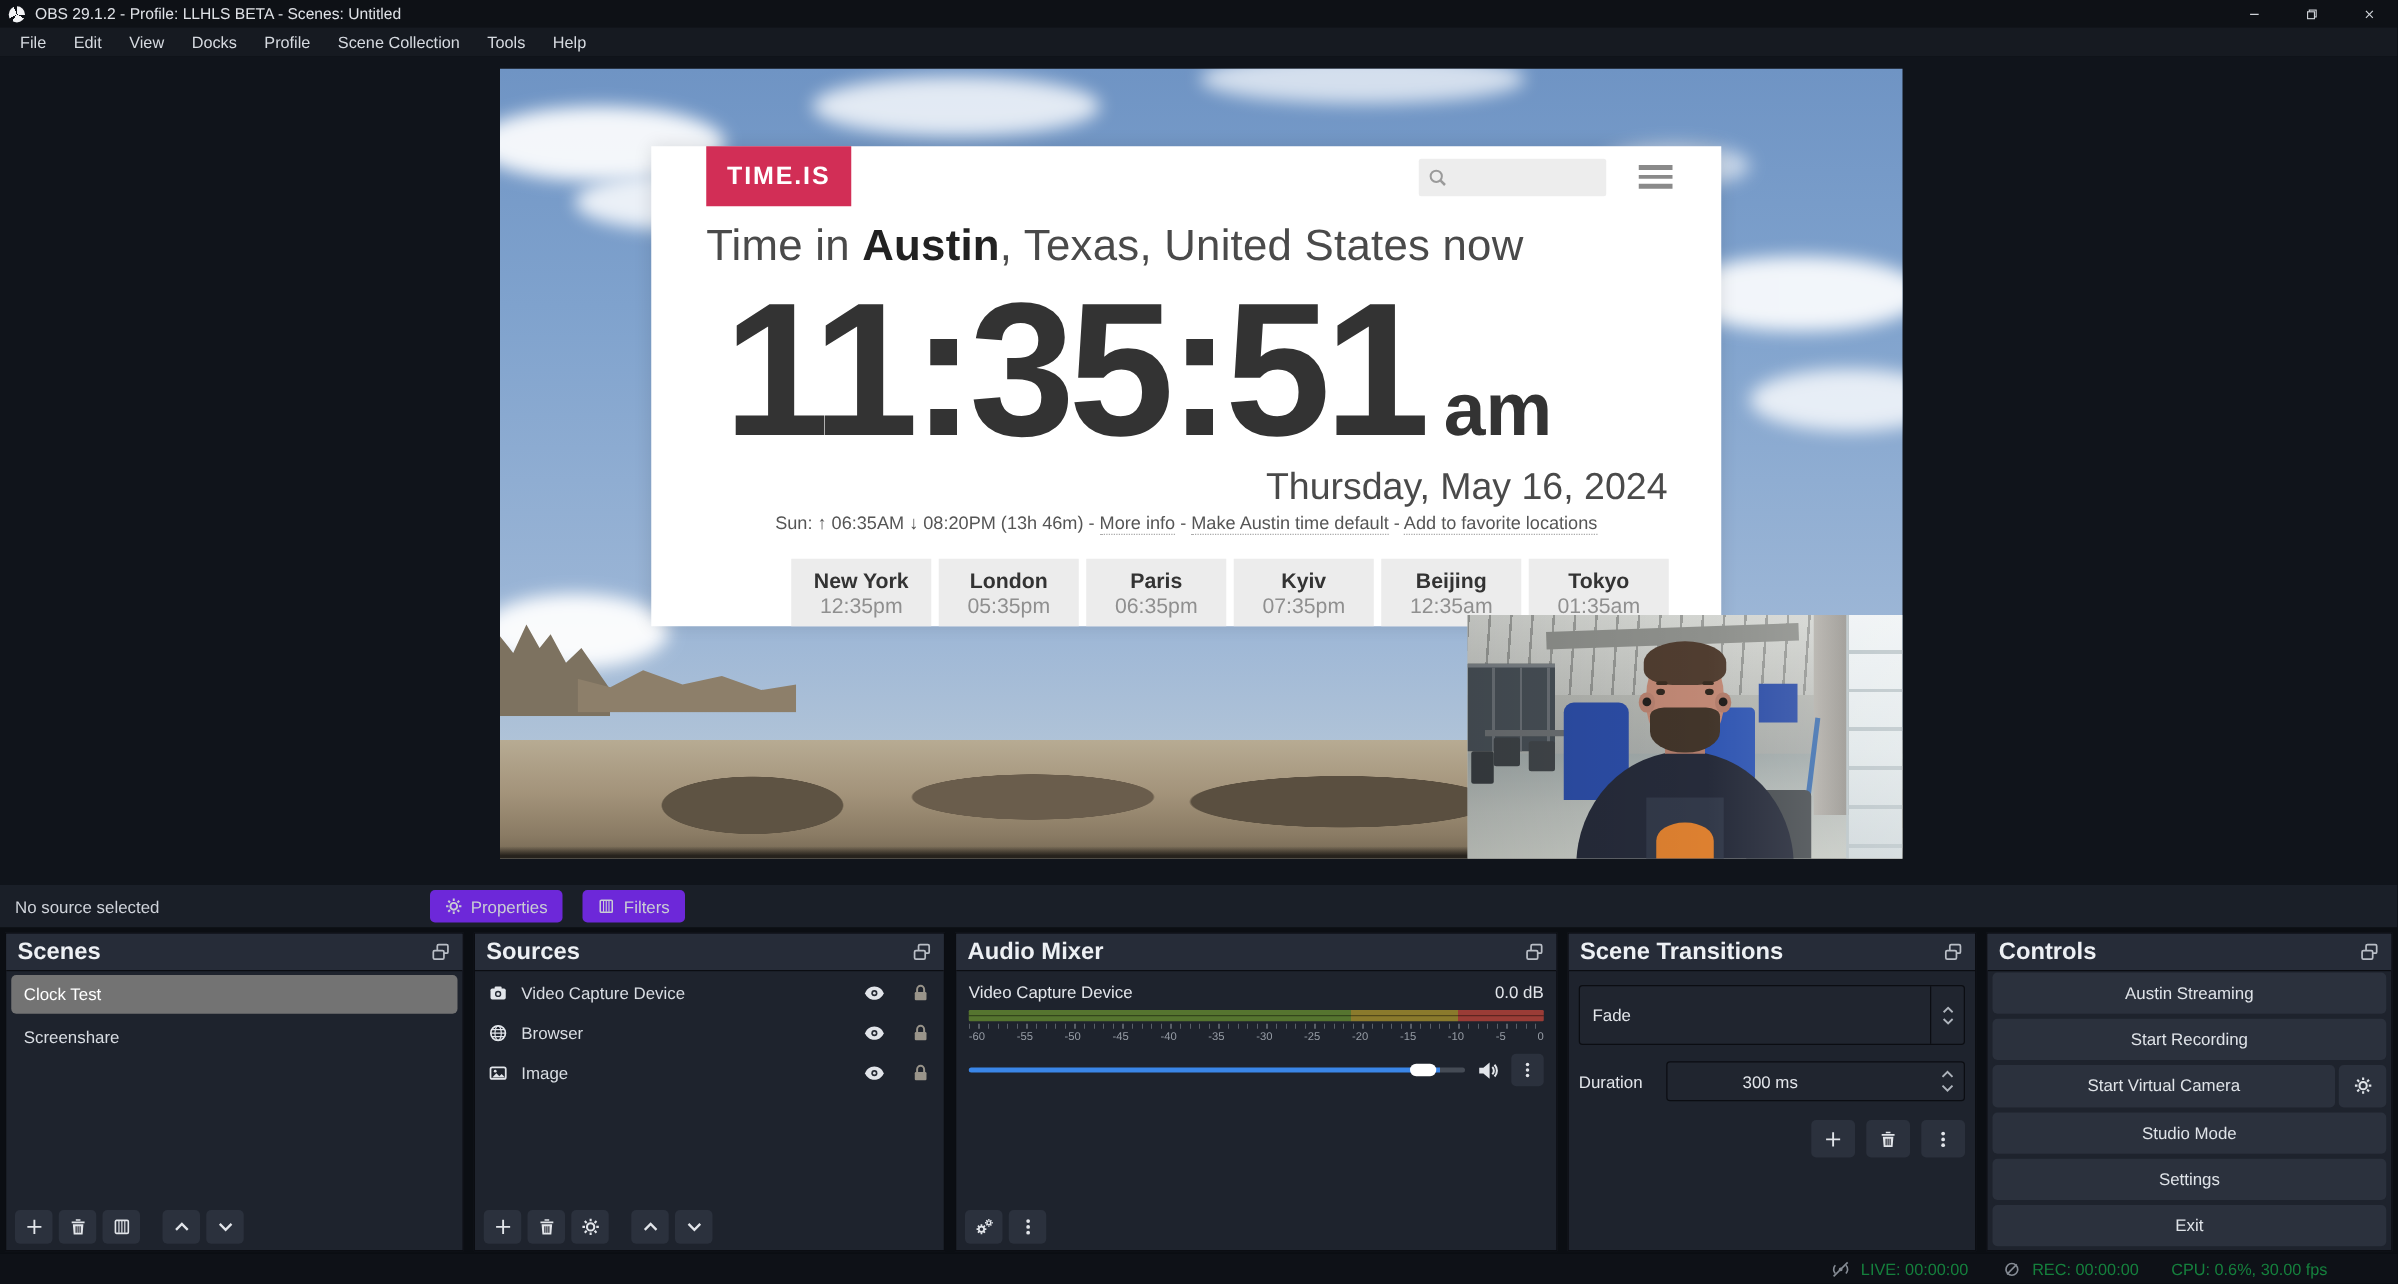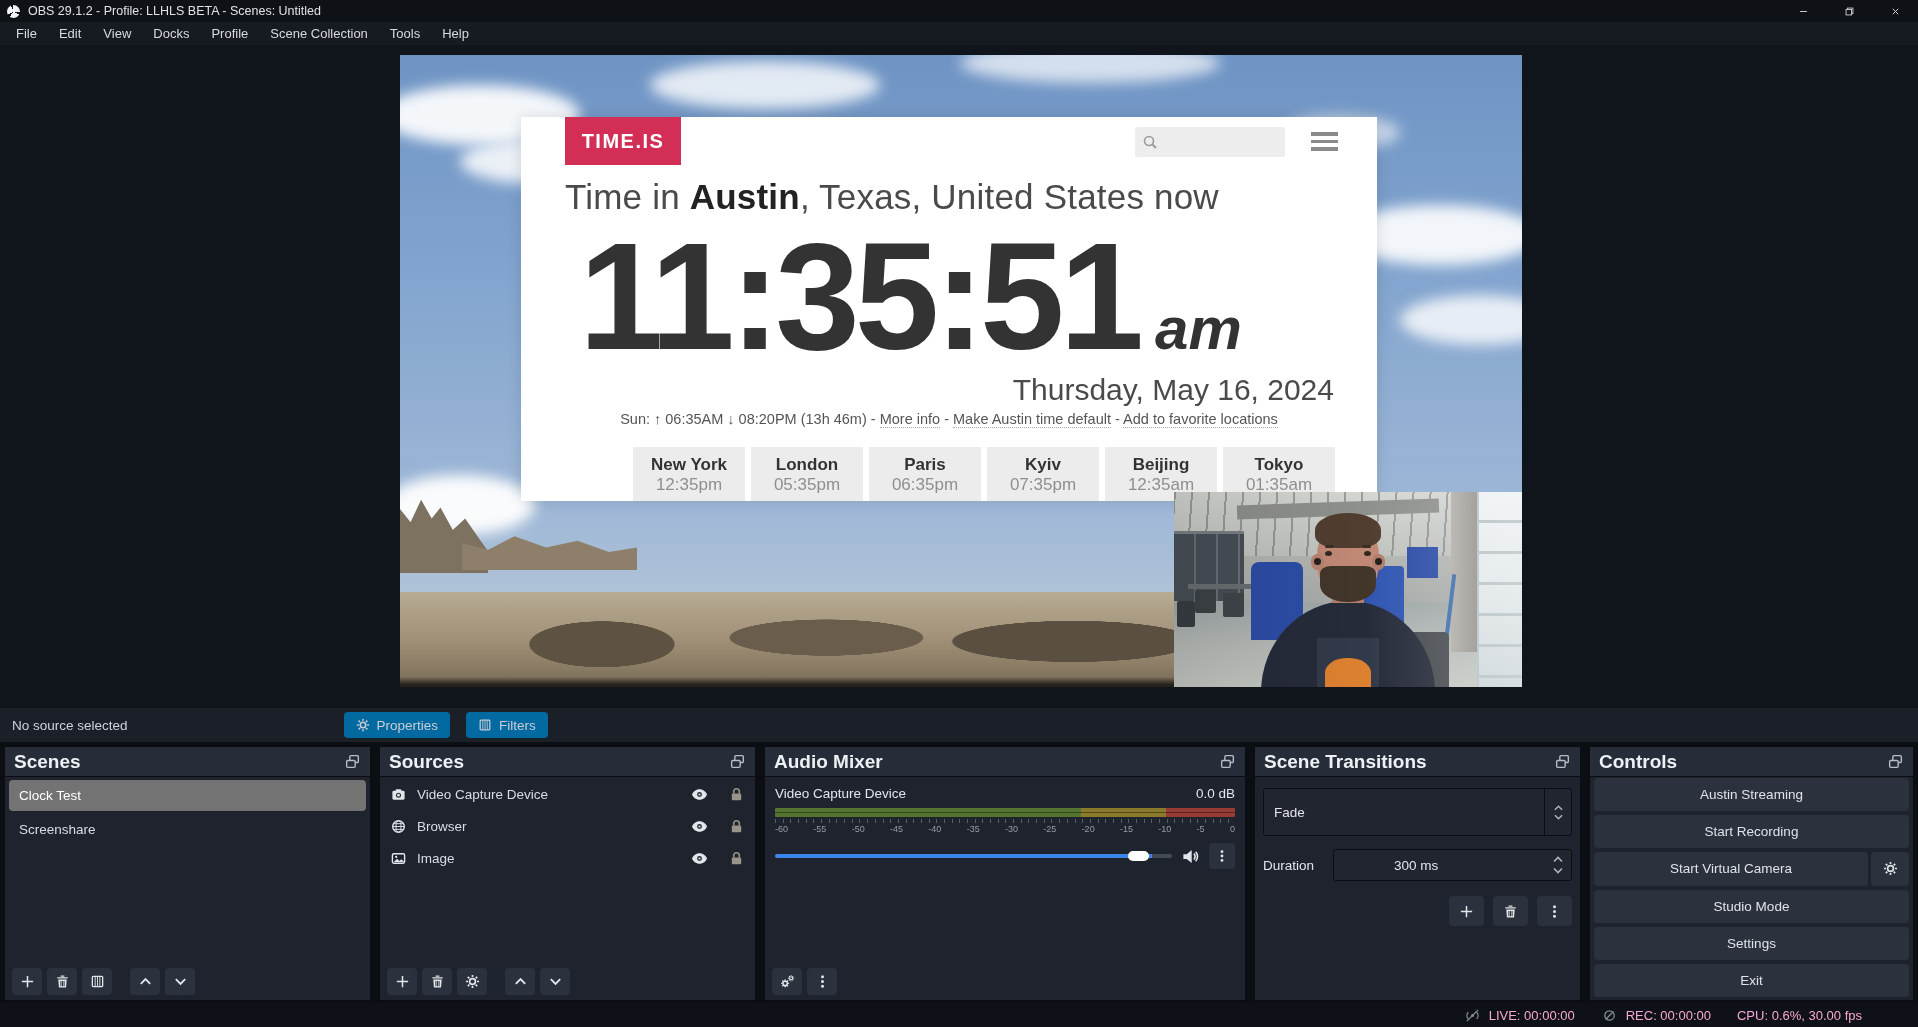--- a/index.html
+++ b/index.html
@@ -50,21 +50,21 @@
     display:flex; align-items:center; justify-content:center; }
   .ti-search { position:absolute; left:614px; top:10px; width:150px; height:30px; background:#ededed;
     border-radius:2px; display:flex; align-items:center; padding:0 7px; }
   .ti-search svg { width:16px; height:16px; }
   .ti-burger { position:absolute; left:790px; top:15px; width:27px; display:flex; flex-direction:column; gap:4px; }
   .ti-burger i { display:block; height:3.5px; background:#8a8a8a; }
   .ti-h1 { position:absolute; left:44px; top:60px; font-size:35px; color:#4a4a4a; letter-spacing:.2px; }
   .ti-h1 b { color:#222; }
   .ti-clock { position:absolute; left:58px; top:84px; line-height:1.25; white-space:nowrap; color:#333; }
   .ti-clock .digits { font-size:152px; font-weight:bold; letter-spacing:-5px; }
-  .ti-clock .ampm { font-size:60px; font-weight:bold; margin-left:16px; letter-spacing:0;font-style:italic; }
+  .ti-clock .ampm { font-size:60px; font-weight:bold; margin-left:16px; letter-spacing:0; }
   .ti-date { position:absolute; right:43px; top:256px; font-size:30px; color:#4a4a4a; }
   .ti-sun { position:absolute; left:0; right:0; top:294px; text-align:center; font-size:14.5px; color:#555; }
   .ti-sun a { color:#555; text-decoration:none; border-bottom:1px dotted #aaa; }
   .ti-clocks { position:absolute; left:112px; top:330px; display:flex; gap:6px; }
   .wc-box { width:112px; height:54px; background:#ececec; text-align:center; padding-top:7px; }
   .wc-city { font-size:17px; font-weight:bold; color:#333; line-height:21px; }
   .wc-time { font-size:17px; color:#8f8f8f; line-height:20px; }
 
   
   .webcam { position:absolute; left:774px; top:437px; width:348px; height:195px; overflow:hidden; background:#b0b4b0; }
@@ -110,21 +110,21 @@
   .p-earL, .p-earR { top:32%; width:3.5%; height:8%; background:#b27e6d; border-radius:50%; z-index:2; }
   .p-earL { left:39.5%; } .p-earR { left:57%; }
   .p-earL::after, .p-earR::after { content:""; position:absolute; left:20%; top:25%; width:7px; height:7px;
     background:#23201e; border-radius:50%; }
   .wcm-light { inset:0; background:linear-gradient(90deg, rgba(0,0,0,.10), transparent 55%, rgba(255,255,255,.22)); }
 
   
   .src-toolbar { position:absolute; left:0; top:708px; width:100%; height:34px; background:#1a1f28;
     display:flex; align-items:center; color:#cfd3da; font-size:13.5px; }
   .src-status { margin-left:12px; }
-  .tb-btn { height:26px; display:flex; align-items:center; gap:7px; background:#0369a1; border:none;
+  .tb-btn { height:26px; display:flex; align-items:center; gap:7px; background:#6d28d9; border:none;
     border-radius:4px; color:#c9cdd4; font-size:13.5px; padding:0 12px; }
   .tb-btn svg { width:14px; height:14px; }
   .btn-properties { margin-left:216px; }
   .btn-filters { margin-left:16px; }
 
   
   .docks { position:absolute; left:0; top:742px; width:100%; bottom:24px; background:#0b0e13; }
   .panel { position:absolute; top:4px; bottom:2px; background:#1e232d; border:1px solid #0b0d12; }
   .panel-header { height:30px; background:#262c38; border-bottom:1px solid #0b0d12;
     display:flex; align-items:center; padding:0 9px; }
@@ -196,21 +196,21 @@
   .ctl-btn { flex:1; background:#2b313d; border:none; border-radius:4px; color:#dfe3e8; font-size:13.5px;
     display:flex; align-items:center; justify-content:center; }
   .ctl-row { flex:1; display:flex; gap:3px; }
   .ctl-row .ctl-btn { flex:1; }
   .ctl-gear { flex:none !important; width:38px; }
   .ctl-gear svg { width:15px; height:15px; }
 
   
   .statusbar { position:absolute; left:0; bottom:0; width:100%; height:24px; background:#0e1117;
     display:flex; align-items:center; justify-content:flex-end; gap:26px; padding-right:56px;
-    font-size:13px; color:#f9a8d4; }
+    font-size:13px; color:#15803d; }
   .sb-item { display:flex; align-items:center; gap:8px; }
   .sb-item svg { width:17px; height:15px; color:#868c95; }
 </style>
 </head>
 <body>
 
 <div class="app">
 
   <div class="titlebar">
     <span class="obs-logo"></span>

